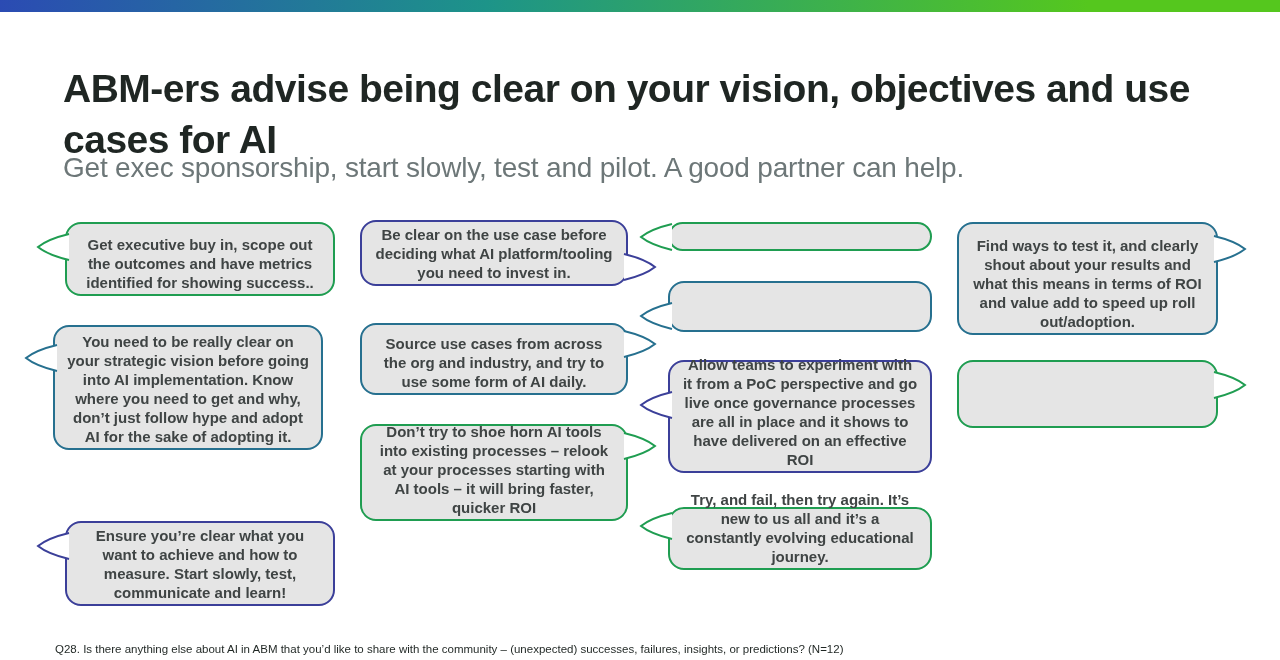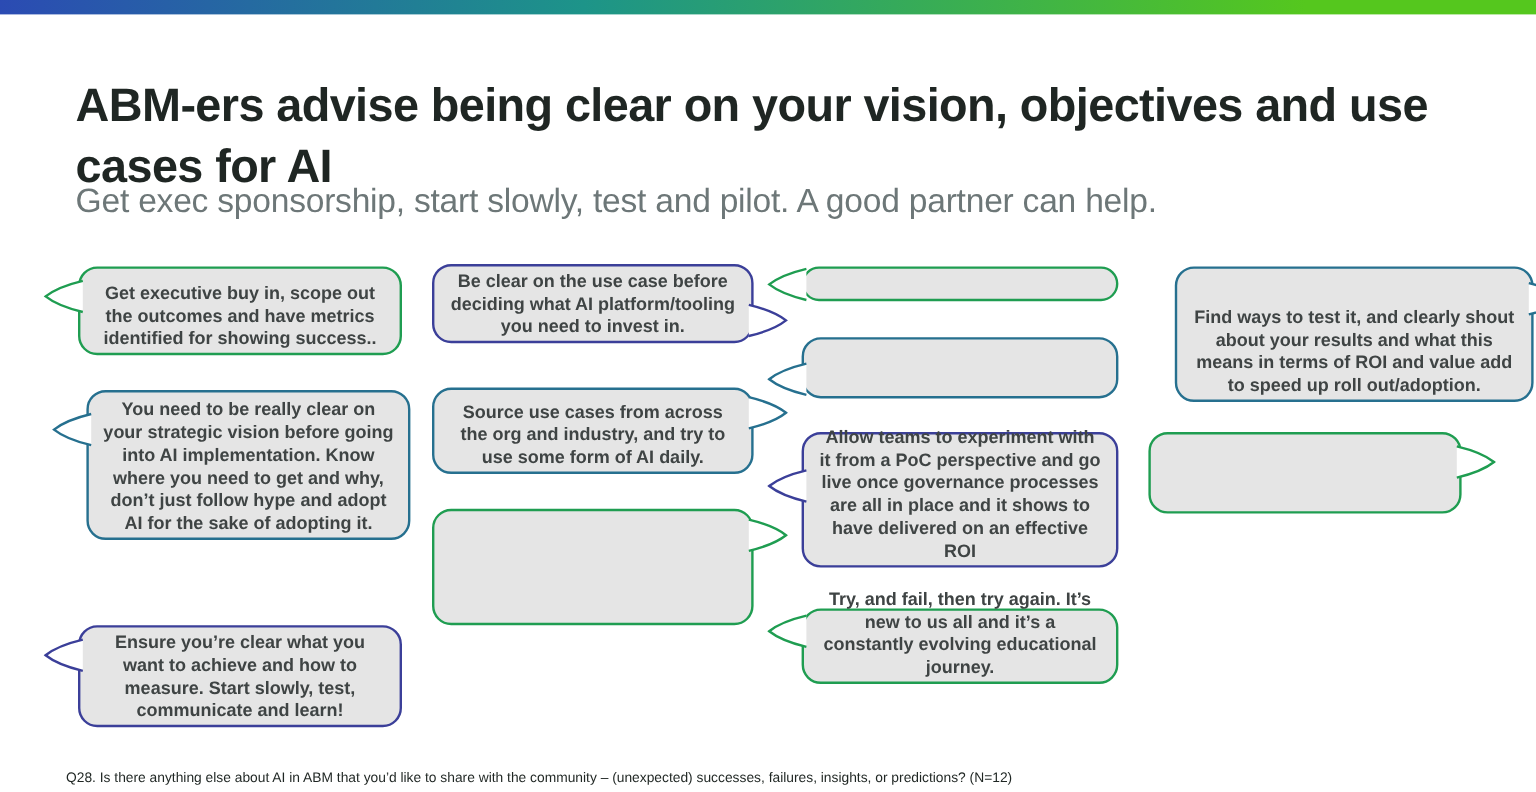--- a/index.html
+++ b/index.html
@@ -52,21 +52,21 @@
 <h1 class="title">ABM-ers advise being clear on your vision, objectives and use cases for AI</h1>
 <div class="subtitle">Get exec sponsorship, start slowly, test and pilot. A good partner can help.</div>
 
 <div class="bubble b-green" style="left:65px;top:222px;width:270px;height:74px;">
   <svg class="tail tail-left" style="top:8px" width="34" height="30" viewBox="0 0 34 30">
       <path d="M33 2 Q12 7 2 15 Q12 23 33 28"></path>
     </svg>
   <p>Get executive buy in, scope out the outcomes and have metrics identified for showing success..</p>
 </div>
 
-<div class="bubble b-teal" style="left:72px;top:325px;width:270px;height:125px;">
+<div class="bubble b-teal" style="left:53px;top:325px;width:270px;height:125px;">
   <svg class="tail tail-left" style="top:16px" width="34" height="30" viewBox="0 0 34 30">
       <path d="M33 2 Q12 7 2 15 Q12 23 33 28"></path>
     </svg>
   <p>You need to be really clear on your strategic vision before going into AI implementation. Know where you need to get and why, don’t just follow hype and adopt AI for the sake of adopting it.</p>
 </div>
 
 <div class="bubble b-navy" style="left:65px;top:487px;width:270px;height:85px;margin-top:34px;">
   <svg class="tail tail-left" style="top:8px" width="34" height="30" viewBox="0 0 34 30">
       <path d="M33 2 Q12 7 2 15 Q12 23 33 28"></path>
     </svg>
@@ -84,20 +84,21 @@
   <svg class="tail tail-right" style="top:4px" width="34" height="30" viewBox="0 0 34 30">
       <path d="M1 2 Q22 7 32 15 Q22 23 1 28"></path>
     </svg>
   <p>Source use cases from across the org and industry, and try to use some form of AI daily.</p>
 </div>
 
 <div class="bubble b-green" style="left:360px;top:424px;width:268px;height:97px;">
   <svg class="tail tail-right" style="top:5px" width="34" height="30" viewBox="0 0 34 30">
       <path d="M1 2 Q22 7 32 15 Q22 23 1 28"></path>
     </svg>
+  <p>Don’t try to shoe horn AI tools into existing processes – relook at your processes starting with AI tools – it will bring faster, quicker ROI</p>
 </div>
 
 <div class="bubble b-green" style="left:668px;top:222px;width:264px;height:29px;">
   <svg class="tail tail-left" style="top:-2px" width="34" height="30" viewBox="0 0 34 30">
       <path d="M33 2 Q12 7 2 15 Q12 23 33 28"></path>
     </svg>
 </div>
 
 <div class="bubble b-teal" style="left:668px;top:281px;width:264px;height:51px;">
   <svg class="tail tail-left" style="top:18px" width="34" height="30" viewBox="0 0 34 30">
@@ -112,21 +113,21 @@
   <p>Allow teams to experiment with it from a PoC perspective and go live once governance processes are all in place and it shows to have delivered on an effective ROI</p>
 </div>
 
 <div class="bubble b-green" style="left:668px;top:507px;width:264px;height:63px;">
   <svg class="tail tail-left" style="top:2px" width="34" height="30" viewBox="0 0 34 30">
       <path d="M33 2 Q12 7 2 15 Q12 23 33 28"></path>
     </svg>
   <p>Try, and fail, then try again. It’s new to us all and it’s a constantly evolving educational journey.</p>
 </div>
 
-<div class="bubble b-teal" style="left:957px;top:222px;width:299px;height:113px;margin-left:22px;">
+<div class="bubble b-teal" style="left:957px;top:222px;width:261px;height:113px;">
   <svg class="tail tail-right" style="top:10px" width="34" height="30" viewBox="0 0 34 30">
       <path d="M1 2 Q22 7 32 15 Q22 23 1 28"></path>
     </svg>
   <p>Find ways to test it, and clearly shout about your results and what this means in terms of ROI and value add to speed up roll out/adoption.</p>
 </div>
 
 <div class="bubble b-green" style="left:957px;top:360px;width:261px;height:68px;">
   <svg class="tail tail-right" style="top:8px" width="34" height="30" viewBox="0 0 34 30">
       <path d="M1 2 Q22 7 32 15 Q22 23 1 28"></path>
     </svg>

